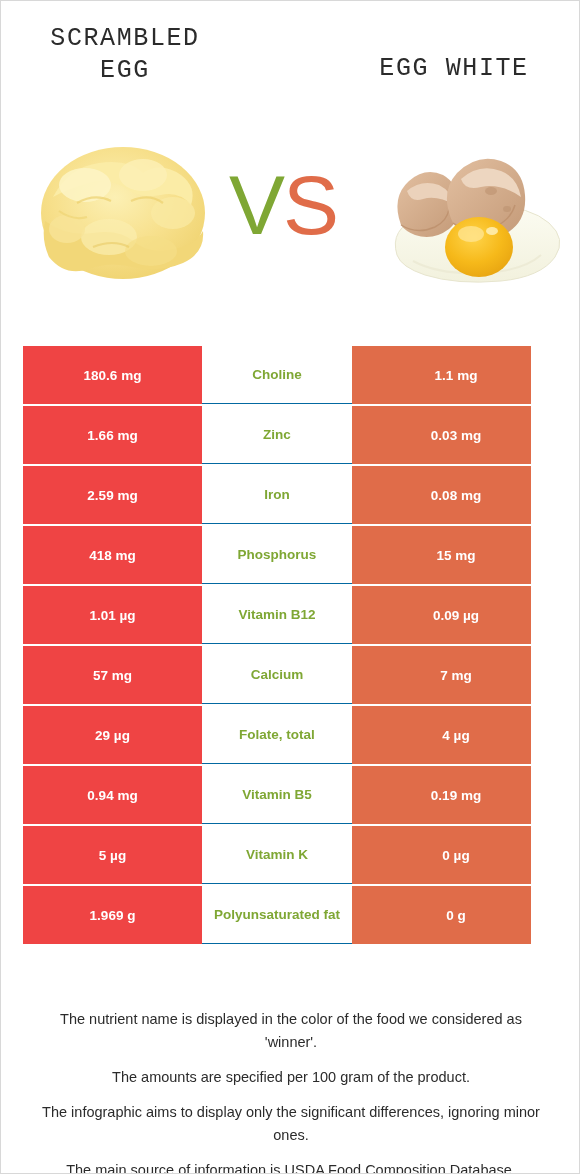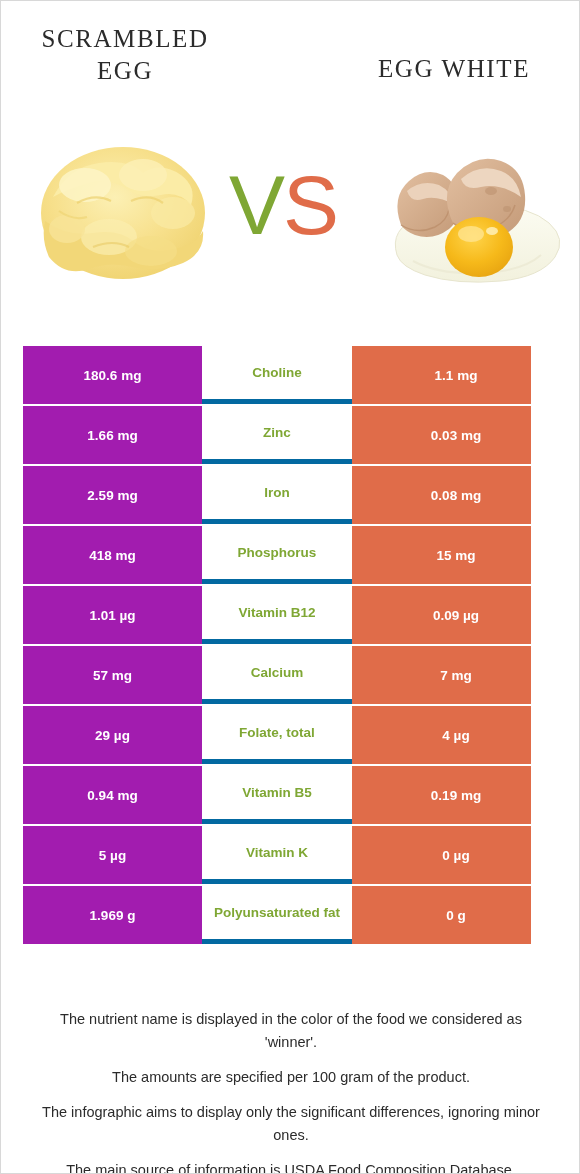--- a/index.html
+++ b/index.html
@@ -26,21 +26,21 @@
   
   .titles {
     position: absolute;
     top: 0;
     left: 0;
     width: 580px;
     height: 110px;
   }
   .title {
     position: absolute;
-    font-family: Liberation Serif, serif;
+    font-family: Liberation Mono, monospace;
     font-weight: 300;
     font-size: 25px;
     letter-spacing: 1.6px;
     text-transform: uppercase;
     color: #2b2b2b;
     line-height: 1.28;
     text-align: center;
   }
   .title-left {
     left: 18px;
@@ -103,30 +103,30 @@
   .cell {
     display: flex;
     align-items: center;
     justify-content: center;
     box-sizing: border-box;
     font-family: "Liberation Sans", sans-serif;
     font-size: 13.5px;
   }
   .cell-left {
     width: 179px;
-    background: #a21caf;
+    background: #ef4444;
     color: #ffffff;
     font-weight: bold;
   }
   .cell-mid {
     width: 150px;
     background: #ffffff;
     color: #7FA734;
     font-weight: bold;
-    border-bottom: 5px solid #0369a1;
+    border-bottom: 1px solid #0369a1;
   }
   .cell-right {
     width: 179px;
     background: #E06C49;
     color: #ffffff;
     font-weight: bold;
     padding-left: 29px;
   }
 
   

